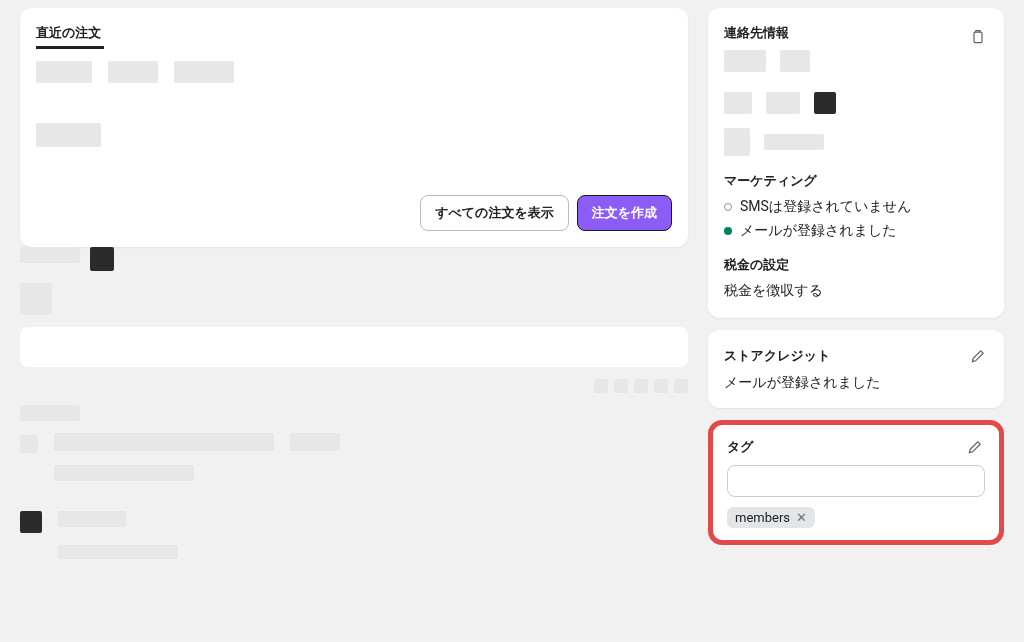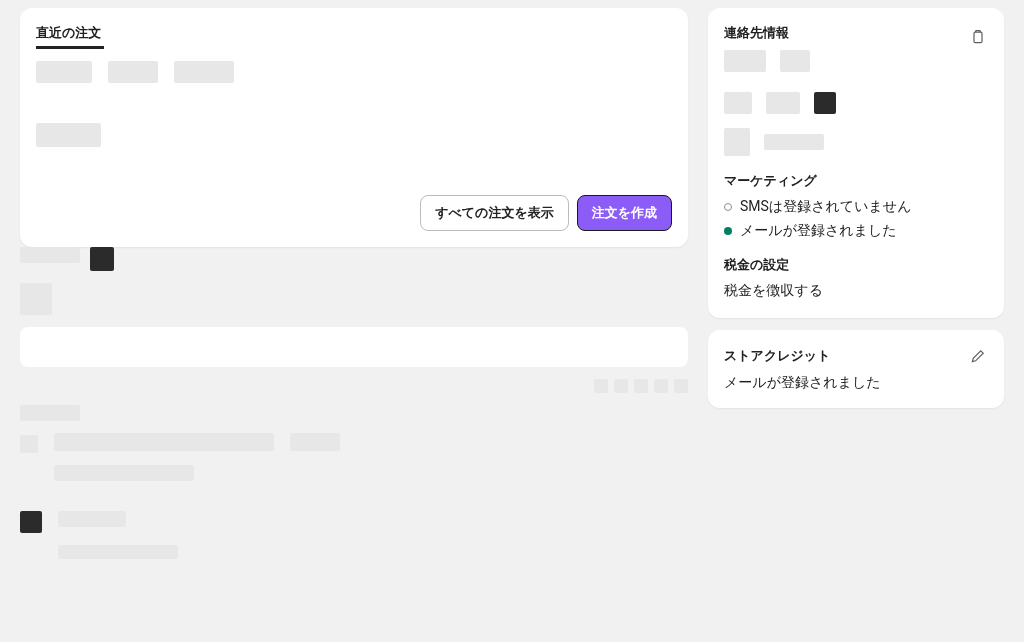--- a/index.html
+++ b/index.html
@@ -316,15 +316,32 @@
         <div class="side-title" style="margin-bottom:0;">ストアクレジット</div>
         <span class="icon-btn">
           <svg viewBox="0 0 20 20" fill="none" stroke="currentColor" stroke-width="1.5">
             <path d="M13.5 3.5l3 3L7 16l-4 1 1-4 9.5-9.5z"></path>
           </svg>
         </span>
       </div>
       <div class="plain-text" style="margin-top:8px;">メールが登録されました</div>
     </div>
 
+    <div class="tag-card">
+      <div class="card-header-row">
+        <div class="side-title" style="margin-bottom:0;">タグ</div>
+        <span class="icon-btn">
+          <svg viewBox="0 0 20 20" fill="none" stroke="currentColor" stroke-width="1.5">
+            <path d="M13.5 3.5l3 3L7 16l-4 1 1-4 9.5-9.5z"></path>
+          </svg>
+        </span>
+      </div>
+      <input type="text" class="tag-input" placeholder="" style="">
+      <div>
+        <span class="tag-pill">
+          <span>members</span>
+          <span class="remove">✕</span>
+        </span>
+      </div>
+    </div>
 
   </div>
 </div>
 
 </body></html>

